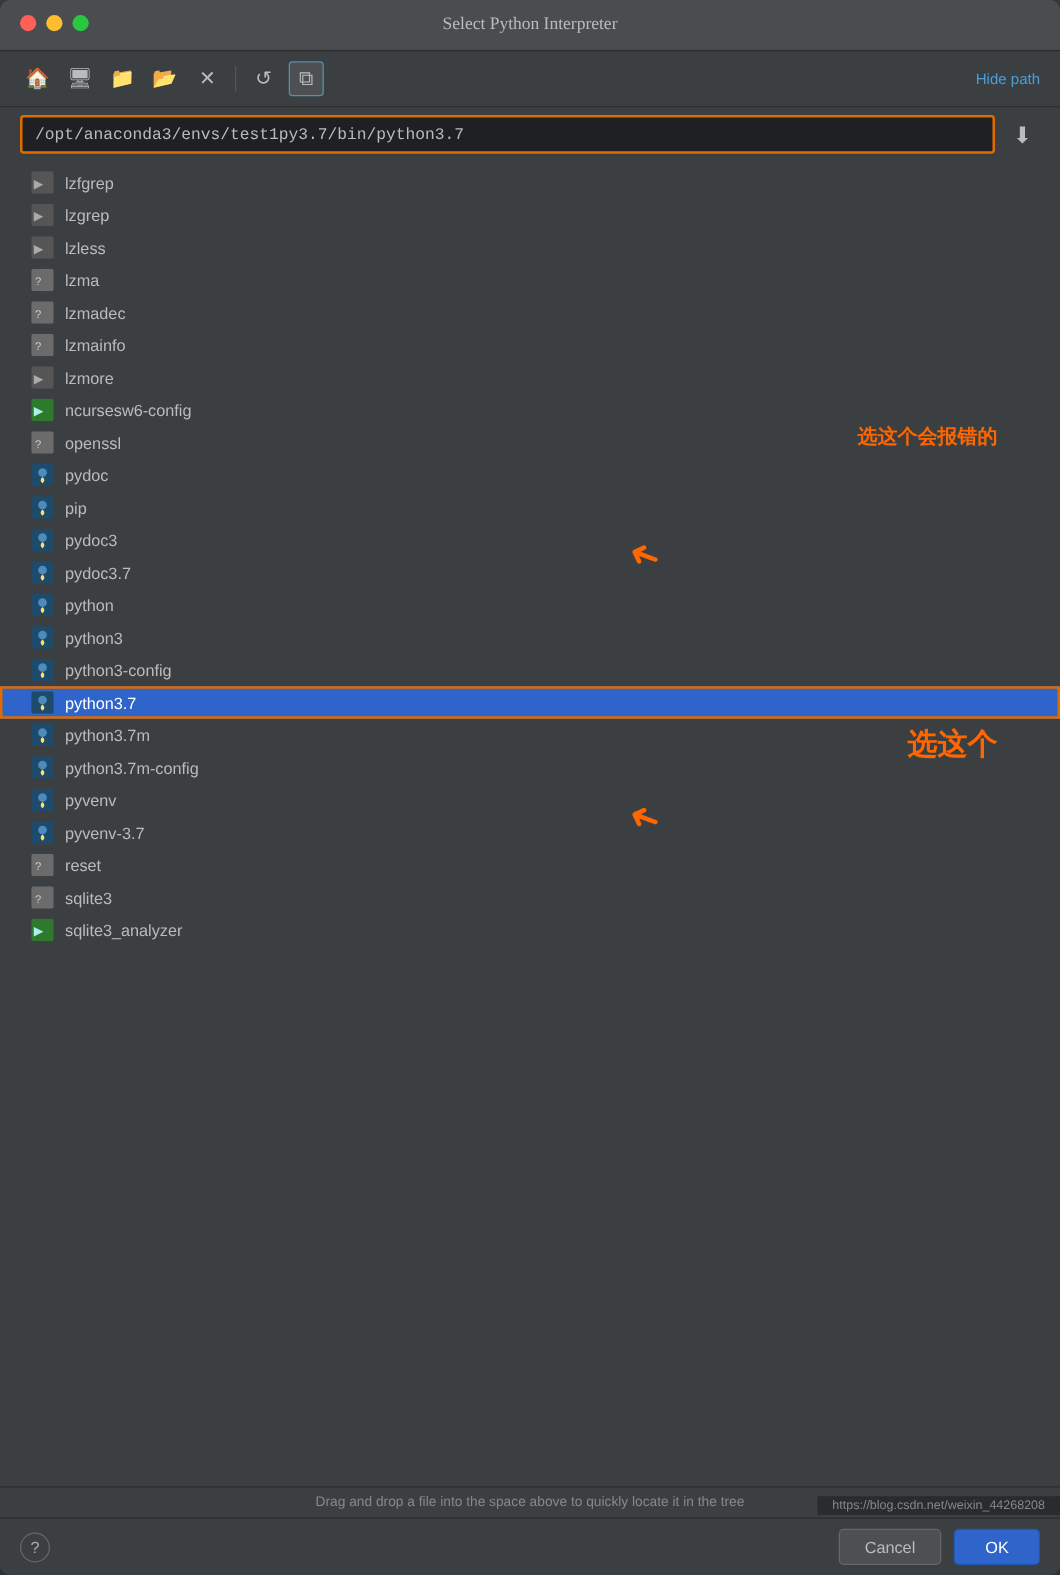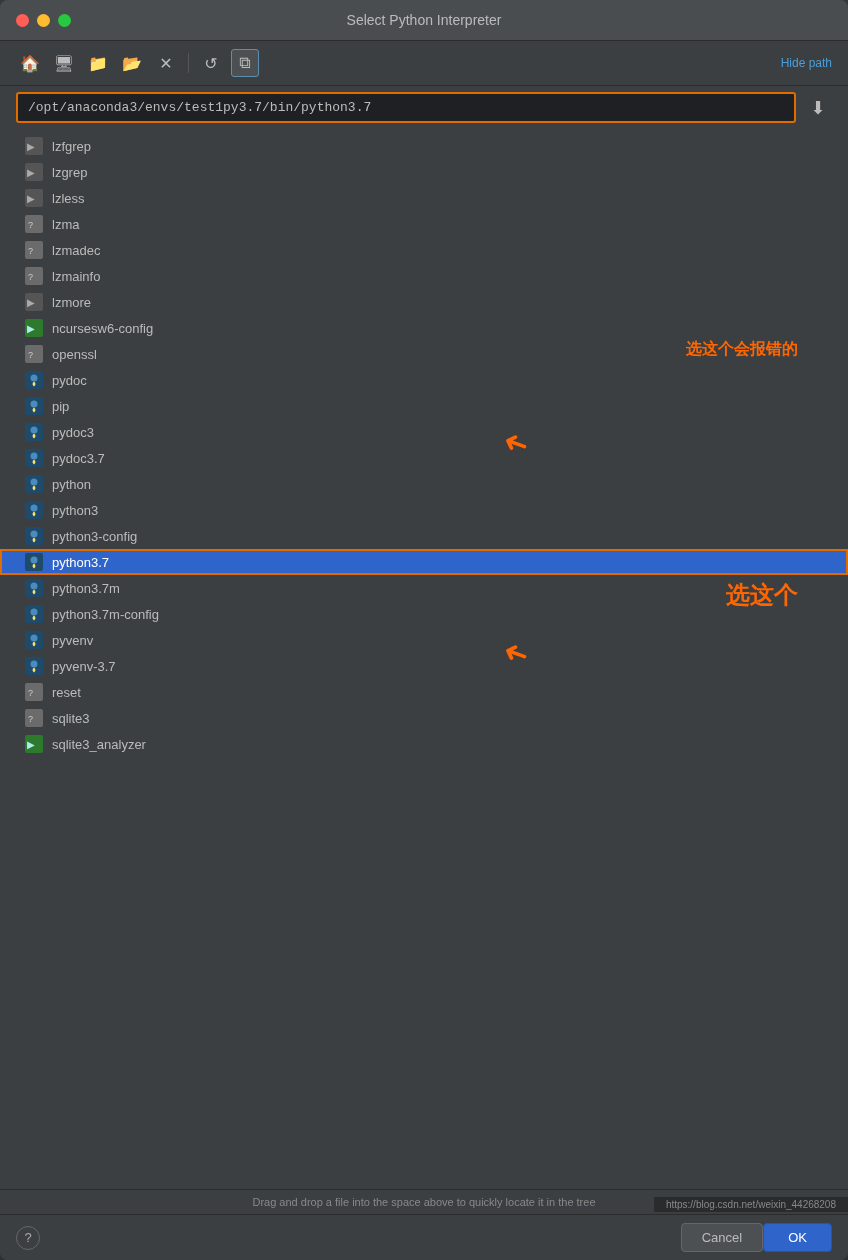--- a/index.html
+++ b/index.html
@@ -20,24 +20,24 @@
       display: flex;
       flex-direction: column;
       overflow: hidden;
       position: relative;
     }
     
     .title-bar {
       background: #4a4d4f;
       padding: 12px 16px;
       display: flex;
-      align-items: center;
       justify-content: center;
       position: relative;
       border-bottom: 1px solid #2b2b2b;
+      font-family: Liberation Serif, serif;
     }
     .window-controls {
       position: absolute;
       left: 16px;
       display: flex;
       gap: 8px;
       align-items: center;
     }
     .win-btn {
       width: 13px;
@@ -195,20 +195,21 @@
       background: transparent;
       color: #aaaaaa;
       font-size: 13px;
       cursor: pointer;
       display: flex;
       align-items: center;
       justify-content: center;
     }
     .bottom-actions {
       display: flex;
+      gap: 10px;
       align-items: center;
     }
     .btn-cancel {
       padding: 6px 20px;
       border-radius: 4px;
       border: 1px solid #666;
       background: #4c5052;
       color: #bbbbbb;
       font-size: 13px;
       cursor: pointer;

